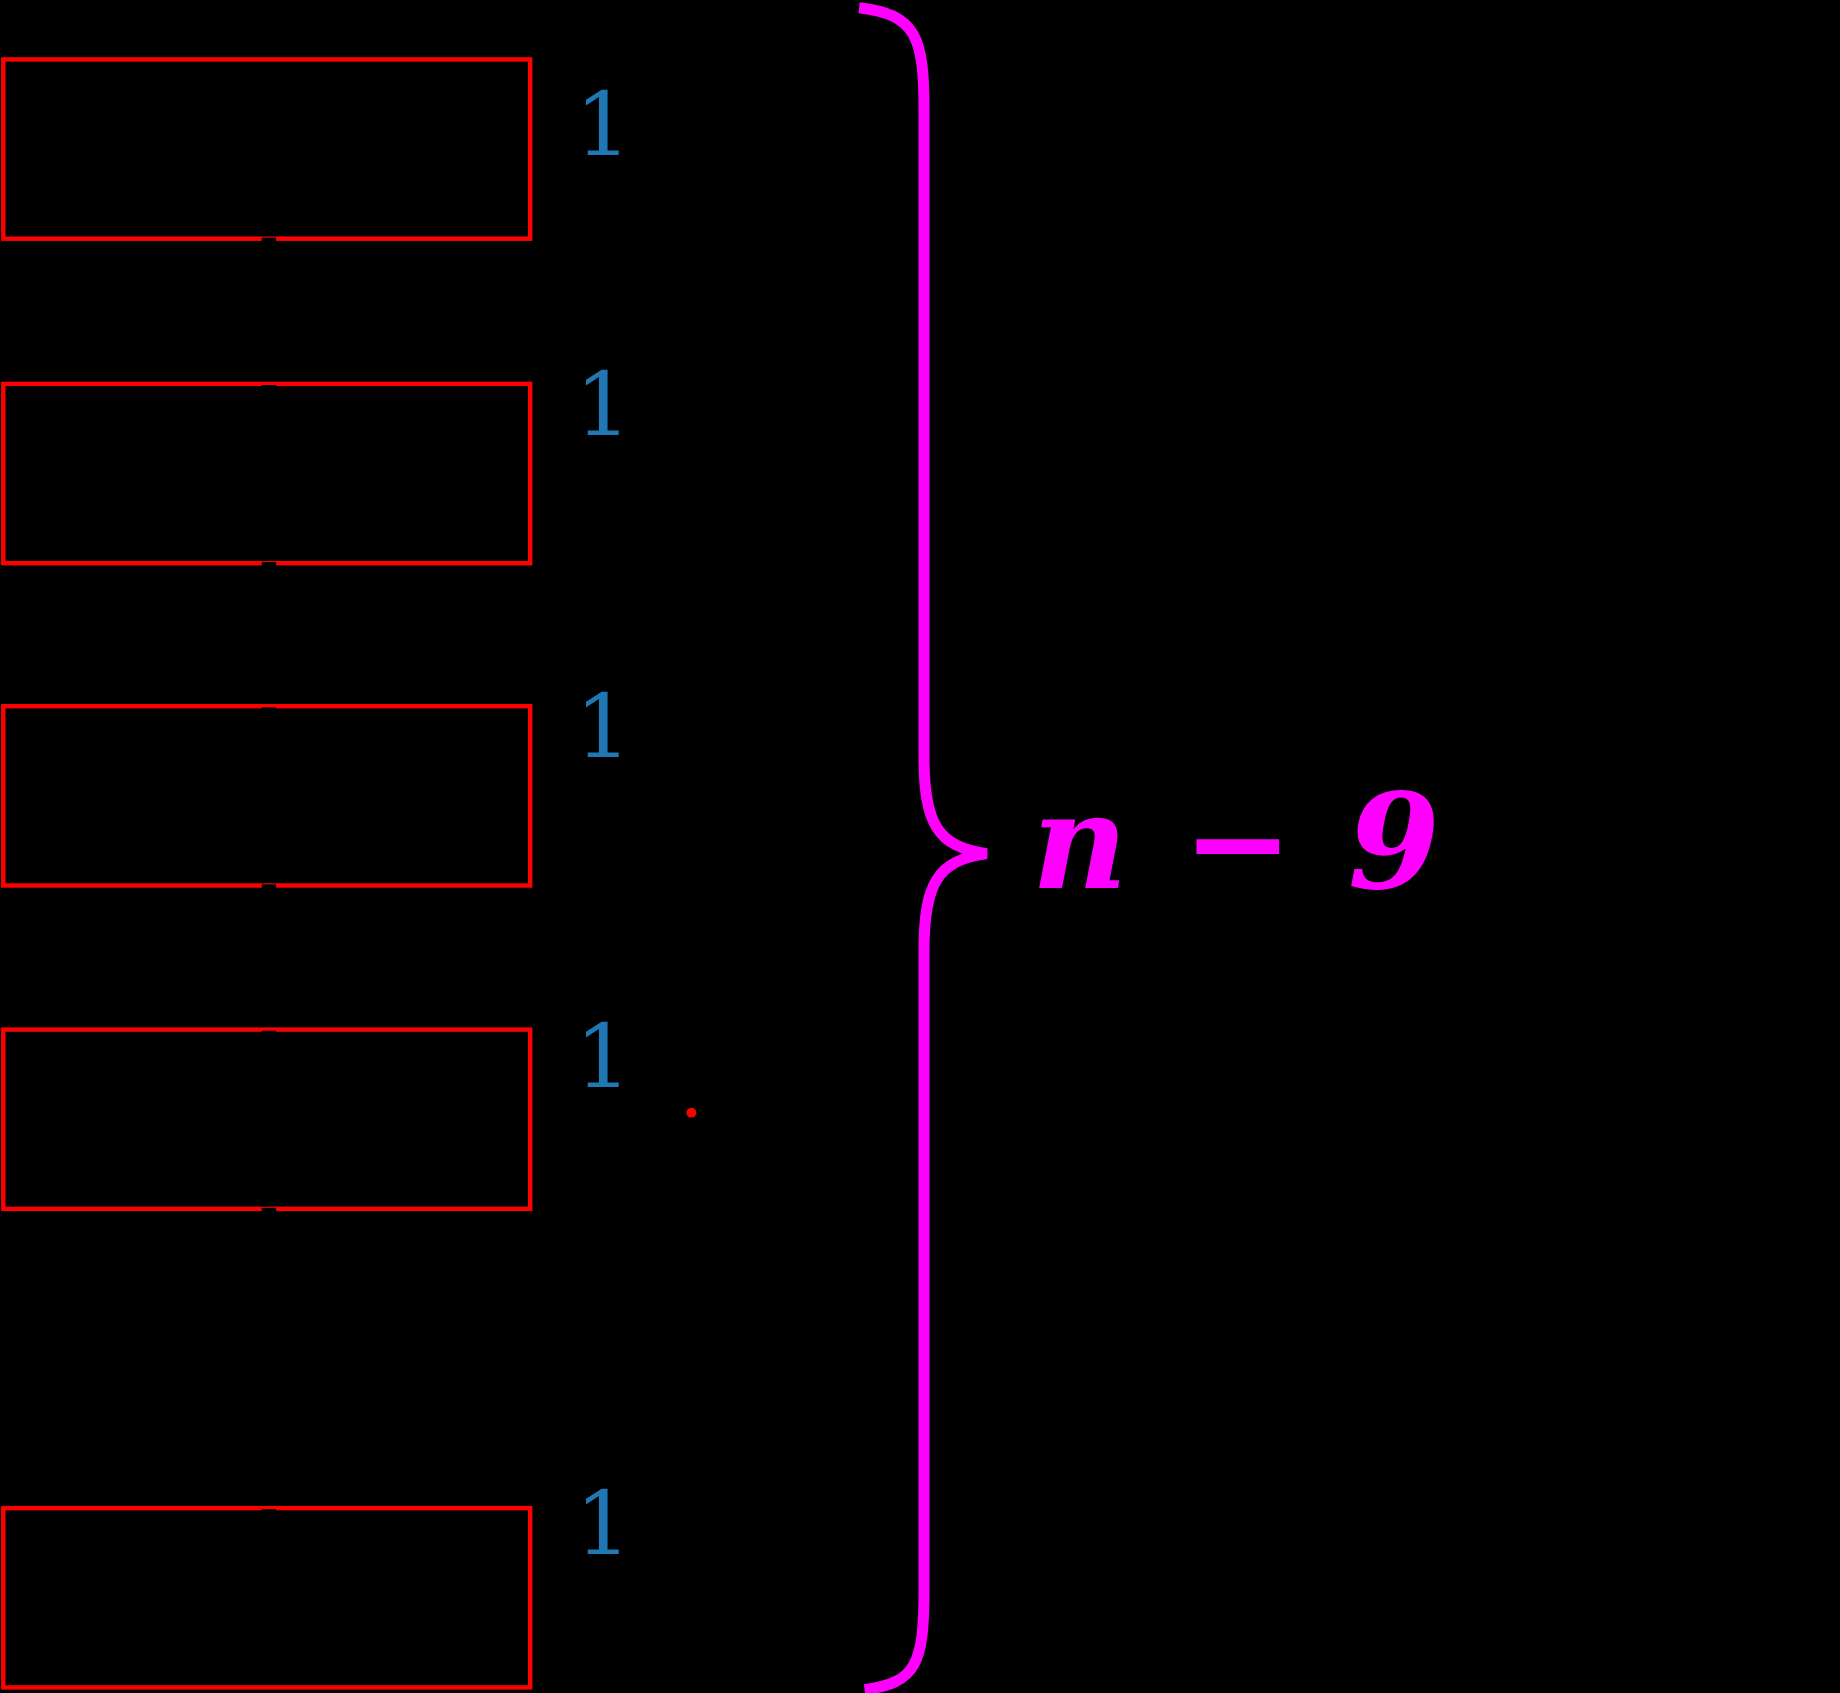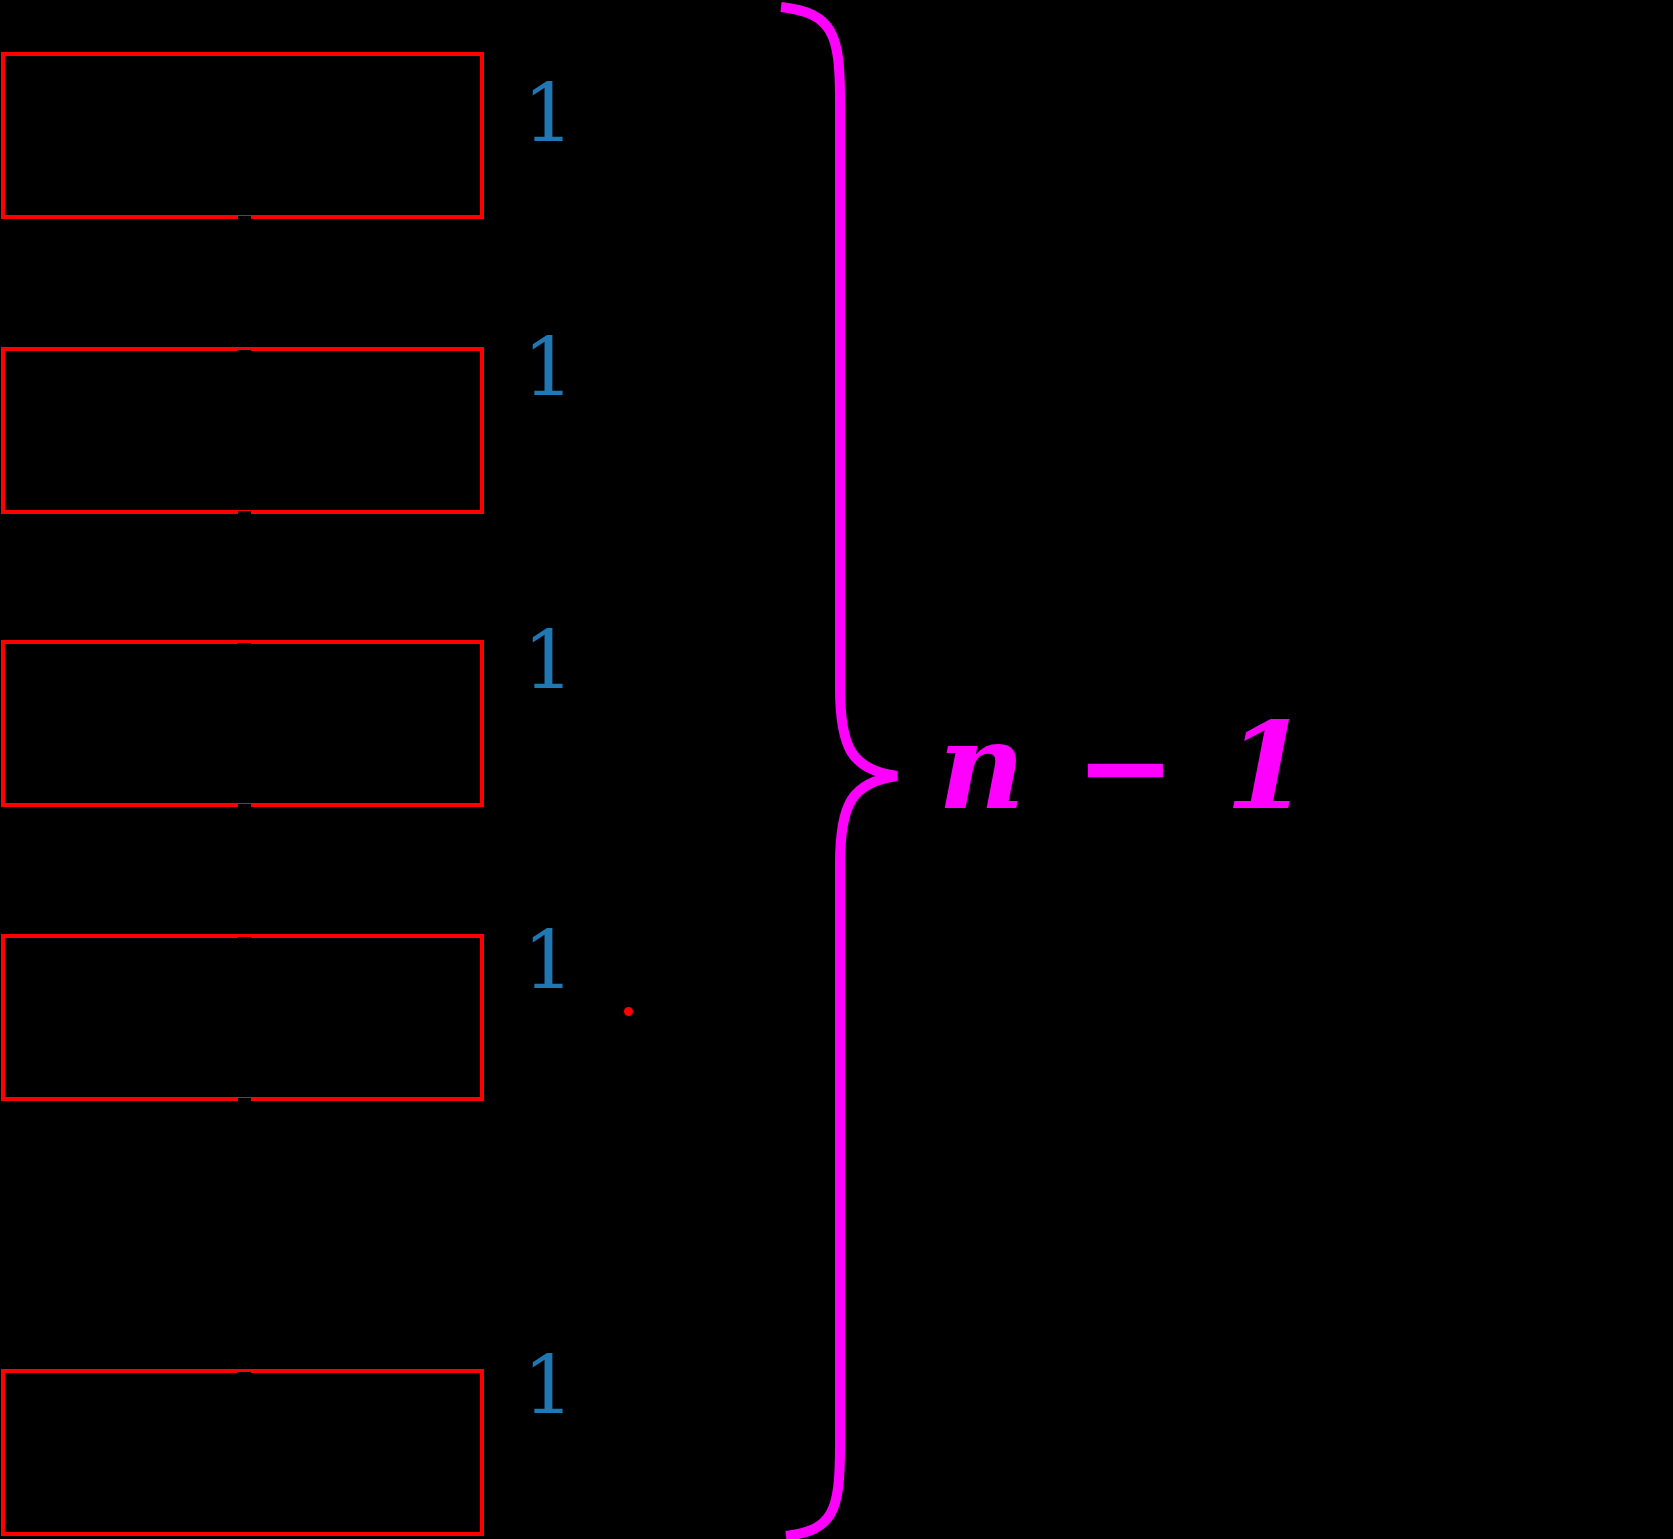--- a/index.html
+++ b/index.html
@@ -126,15 +126,15 @@
   <svg class="brace-svg" viewBox="0 0 1673 1539" xmlns="http://www.w3.org/2000/svg">
     <path d="M 781 7
              C 833 13, 840 34, 840 100
              L 840 688
              C 840 748, 852 770, 897 776
              C 852 782, 840 804, 840 864
              L 840 1446
              C 840 1512, 833 1530, 786 1536" fill="none" stroke="#ff00ff" stroke-width="10" stroke-linecap="butt"></path>
   </svg>
 
-  <div class="brace-label" style="color: rgb(255, 0, 255);">n − 1</div>
+  <div class="brace-label" style="color: rgb(255, 0, 255);">n − 9</div>
 
 </div>
 
 </body></html>

